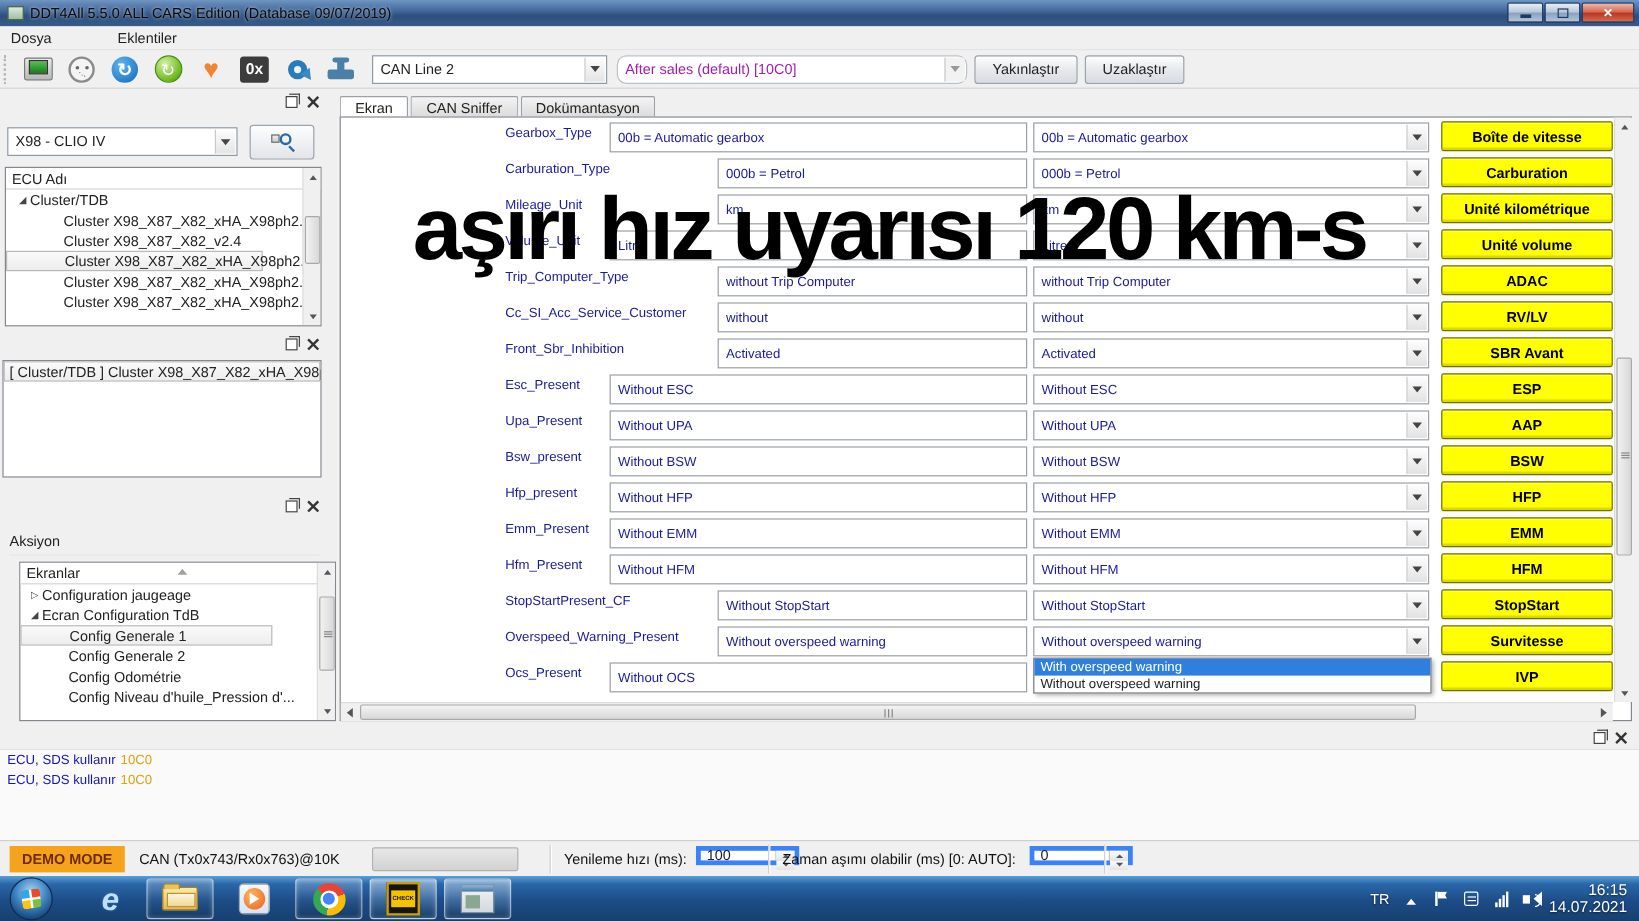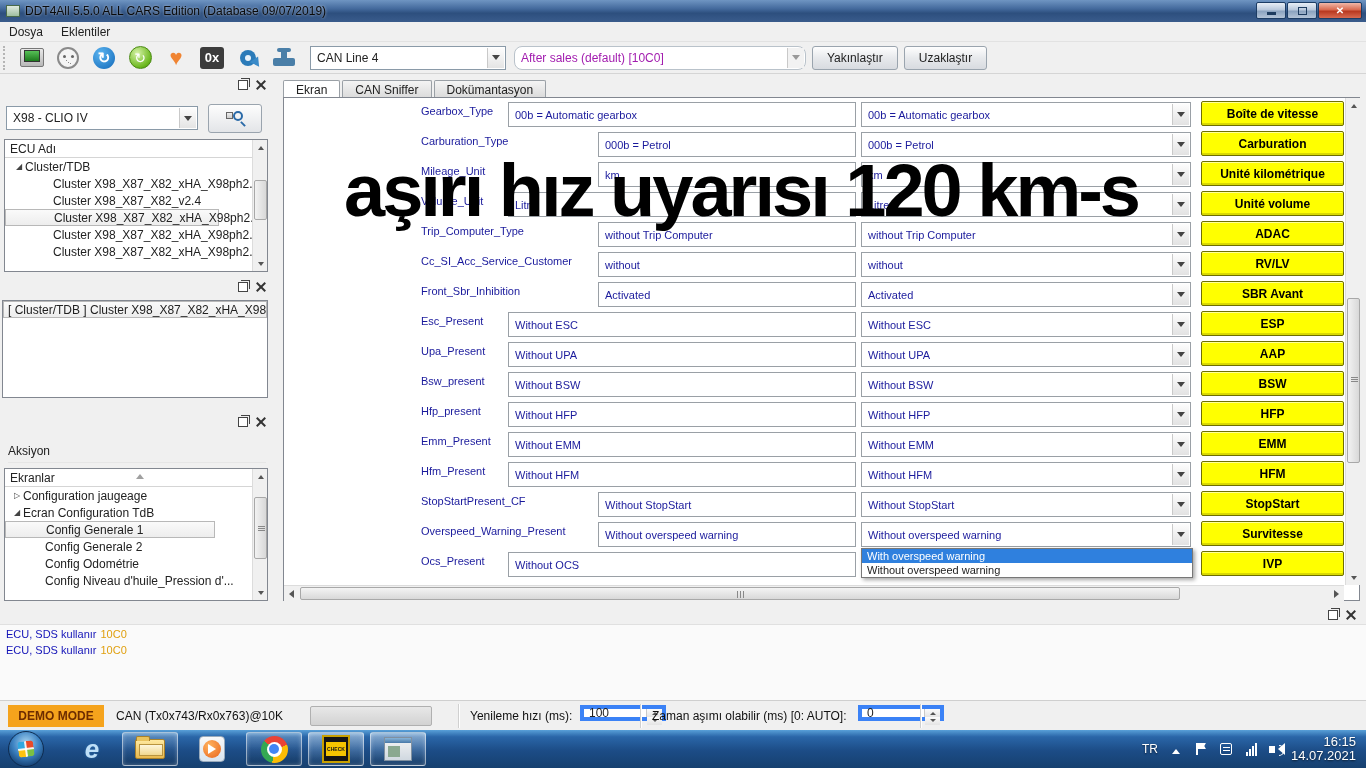--- a/index.html
+++ b/index.html
@@ -15,21 +15,21 @@
   #titlebar .t-text { font-size:12px; color:#0a0a0a; text-shadow:0 0 3px rgba(255,255,255,.7); }
   .win-btns { position:absolute; right:4px; top:2px; display:flex; }
   .win-btn { width:30px; height:17px; border:1px solid #1c3c64; border-radius:2px; margin-left:1px;
     background:linear-gradient(#e8eef6,#b9c8dc 45%,#8ba3c0 55%,#b4c4d8); display:flex; align-items:center; justify-content:center;
     font-size:10px; font-weight:bold; color:#1d3b5f; }
   .win-btn.close { width:44px; background:linear-gradient(#f0b8a8,#d86a50 45%,#b83820 55%,#d86a50); color:#fff; }
   .win-btn .mini { width:9px; height:3px; background:#1d3b5f; margin-top:6px; }
   .win-btn .maxi { width:9px; height:8px; border:1px solid #1d3b5f; background:transparent; }
 
   
-  #menubar { position:absolute; left:0; top:22px; width:1366px; height:20px; background:#f0f0f0; display:flex; align-items:center; border-bottom:1px solid #e2e2e2;}
+  #menubar { position:absolute; left:0; top:22px; width:1366px; height:20px; background:#f0f0f0; display:flex; align-items:center; border-bottom:1px solid #e2e2e2;gap:37px;}
   .menu-item { padding:2px 9px; font-size:12px; }
   #toolbar { position:absolute; left:0; top:42px; width:1366px; height:32px; background:#f0f0f0; border-bottom:1px solid #d5d5d5; display:flex; align-items:center; }
   .drag-dots { width:5px; height:24px; margin:0 6px 0 3px; border-left:2px dotted #b5b5b5; }
   .tb-ico { width:26px; height:24px; margin:0 5px; position:relative; display:flex; align-items:center; justify-content:center; }
   .i-screen { width:24px; height:19px; background:linear-gradient(#e8e8e8,#b8b8b8); border:1px solid #777; border-radius:2px; }
   .i-screen::after { content:""; position:absolute; left:5px; top:4px; width:14px; height:10px; background:linear-gradient(#57c057,#1d7a1d); border:1px solid #333; }
   .i-face { width:22px; height:22px; border-radius:50%; border:2px solid #8a8a8a; background:#f4f4f4; position:relative; }
   .i-face::after{ content:""; position:absolute; left:4px; top:6px; width:3px; height:3px; background:#666; border-radius:50%; box-shadow:8px 0 #666, 4px 6px 0 -1px #666, 2px 4px 0 -1px #666, 6px 7px 0 -1px #666;}
   .i-refb { width:22px; height:22px; border-radius:50%; background:radial-gradient(circle at 35% 30%, #5ab4f0, #1268b8); color:#fff; font-size:15px; font-weight:bold; display:flex; align-items:center; justify-content:center; }
   .i-refg { width:23px; height:23px; border-radius:50%; background:radial-gradient(circle at 35% 30%, #d6f2a8, #6cb81e 70%, #3f8a10); border:1px solid #4b8a14; color:#fff; font-size:14px; display:flex; align-items:center; justify-content:center; }
@@ -203,21 +203,21 @@
     <div class="tb-ico">
         <div class="i-hex">0x</div>
       </div>
     <div class="tb-ico">
         <div class="i-gear"></div>
       </div>
     <div class="tb-ico">
         <div class="i-valve"></div>
       </div>
     <div class="combo" style="width:196px; margin-left:8px;">
-      <span>CAN Line 4</span>
+      <span>CAN Line 2</span>
       <span class="dd">
           <span class="tri-down"></span>
         </span>
     </div>
     <div class="combo disabled" style="width:292px; margin-left:8px;">
       <span>After sales (default) [10C0]</span>
       <span class="dd">
           <span class="tri-down"></span>
         </span>
     </div>
@@ -288,21 +288,21 @@
       </div>
   </div>
 
   <div class="dock-header" style="top:417px;">
     <div class="dock-icons">
       <span class="float-ico"></span>
       <span class="close-ico"></span>
     </div>
   </div>
   <div style="position:absolute; left:8px; top:444px; font-size:12px; border-bottom:1px solid #e6e6e6; width:258px; padding-bottom:4px;">Aksiyon</div>
-  <div class="list-box" style="left:4px; top:468px; width:264px; height:133px;">
+  <div class="list-box" style="left:16px; top:468px; width:264px; height:133px;">
     <div class="tree-hdr">
       <span class="sort-tri"></span>
       <span>Ekranlar</span>
     </div>
     <div class="tree-row" style="padding-left:6px;">
       <span class="glyph">▷</span>
       <span>Configuration jaugeage</span>
     </div>
     <div class="tree-row" style="padding-left:6px;">
       <span class="glyph">◢</span>

